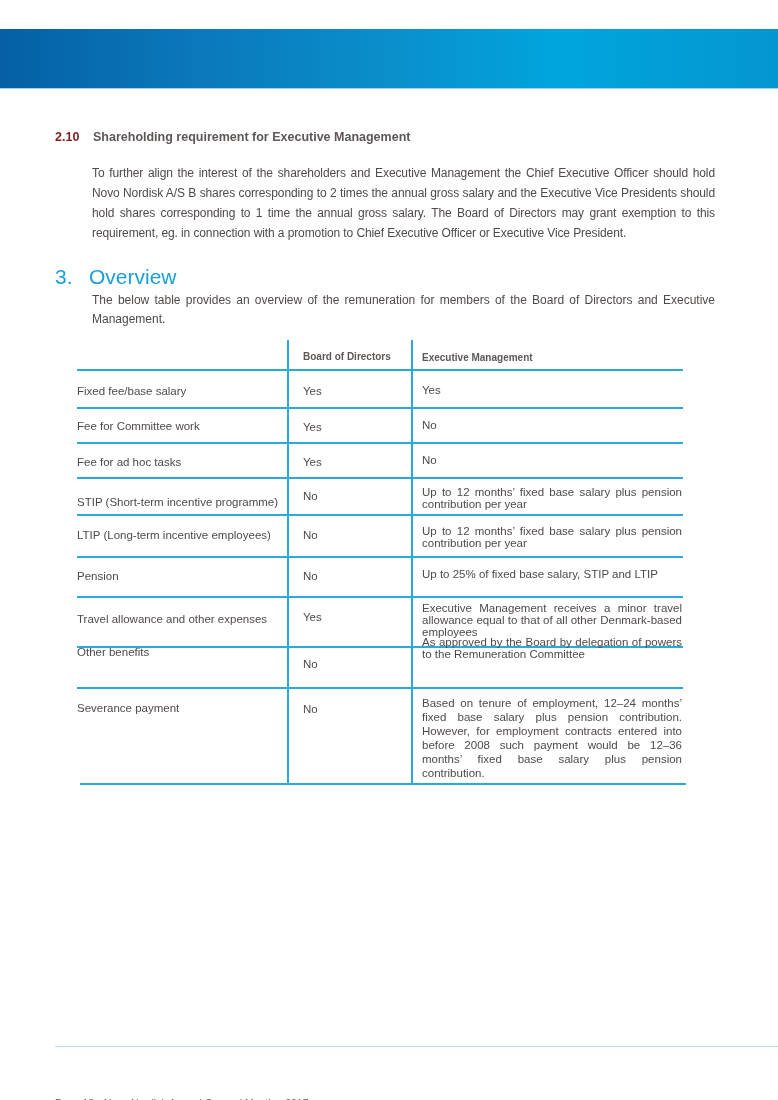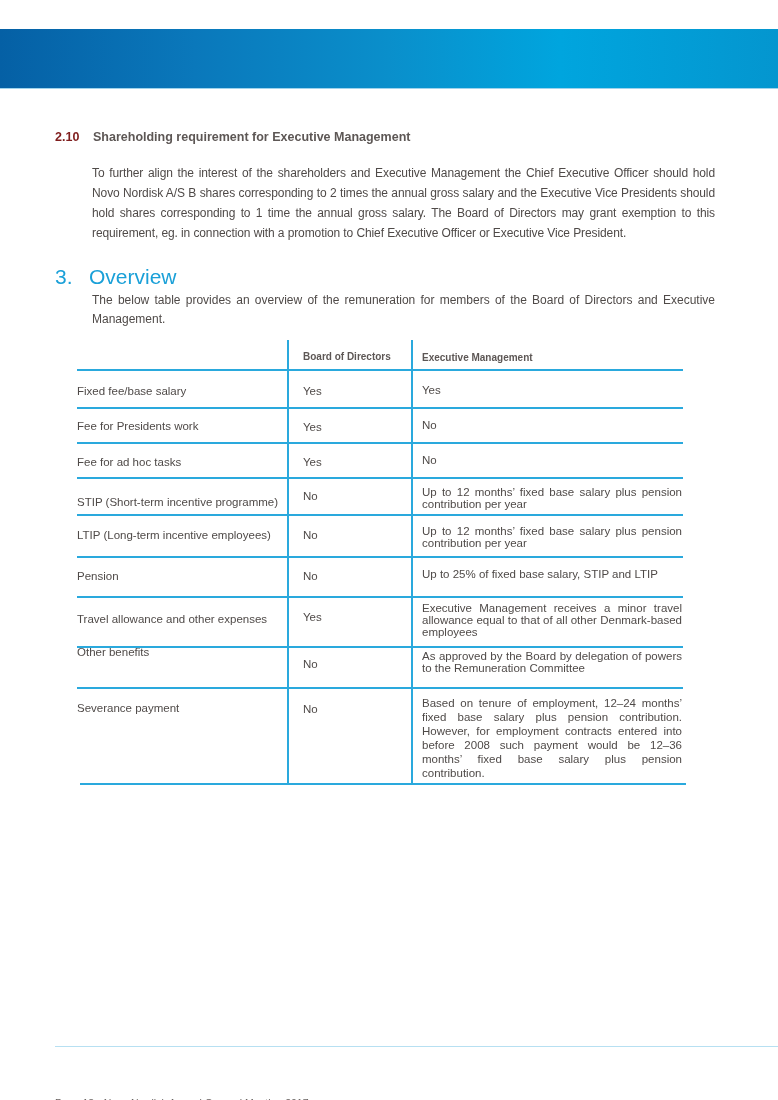--- a/index.html
+++ b/index.html
@@ -60,21 +60,21 @@
   <div class="hline" style="top:216px;"></div>
   <div class="hline" style="top:256px;"></div>
   <div class="hline" style="top:306px;"></div>
   <div class="hline" style="top:347px;"></div>
   <div class="hline last" style="top:443px;"></div>
 
   <div class="cell" style="left:0; top:45px;">Fixed fee/base salary</div>
   <div class="cell" style="left:226px; top:45px;">Yes</div>
   <div class="exec" style="top:44px;">Yes</div>
 
-  <div class="cell" style="left:0; top:80px;">Fee for Presidents work</div>
+  <div class="cell" style="left:0; top:80px;">Fee for Committee work</div>
   <div class="cell" style="left:226px; top:81px;">Yes</div>
   <div class="exec" style="top:79px;">No</div>
 
   <div class="cell" style="left:0; top:116px;">Fee for ad hoc tasks</div>
   <div class="cell" style="left:226px; top:116px;">Yes</div>
   <div class="exec" style="top:114px;">No</div>
 
   <div class="cell" style="left:0; top:156px;">STIP (Short-term incentive programme)</div>
   <div class="cell" style="left:226px; top:150px;">No</div>
   <div class="exec" style="top:146px;">Up to 12 months’ fixed base salary plus pension contribution per year</div>
@@ -86,21 +86,21 @@
   <div class="cell" style="left:0; top:230px;">Pension</div>
   <div class="cell" style="left:226px; top:230px;">No</div>
   <div class="exec" style="top:228px;">Up to 25% of fixed base salary, STIP and LTIP</div>
 
   <div class="cell" style="left:0; top:273px;">Travel allowance and other expenses</div>
   <div class="cell" style="left:226px; top:271px;">Yes</div>
   <div class="exec" style="top:262px;">Executive Management receives a minor travel allowance equal to that of all other Denmark-based employees</div>
 
   <div class="cell" style="left:0; top:306px;">Other benefits</div>
   <div class="cell" style="left:226px; top:318px;">No</div>
-  <div class="exec" style="top:310px;">As approved by the Board by delegation of powers to the Remuneration Committee</div>
+  <div class="exec" style="top:296px;">As approved by the Board by delegation of powers to the Remuneration Committee</div>
 
   <div class="cell" style="left:0; top:362px;">Severance payment</div>
   <div class="cell" style="left:226px; top:363px;">No</div>
   <div class="exec loose" style="top:356px;">Based on tenure of employment, 12–24 months’ fixed base salary plus pension contribution. However, for employment contracts entered into before 2008 such payment would be 12–36 months’ fixed base salary plus pension contribution.</div>
 </div>
 
 <div class="footer-line"></div>
 <div class="footer">
   <span>Page 18</span>
   <span class="dot">•</span>

